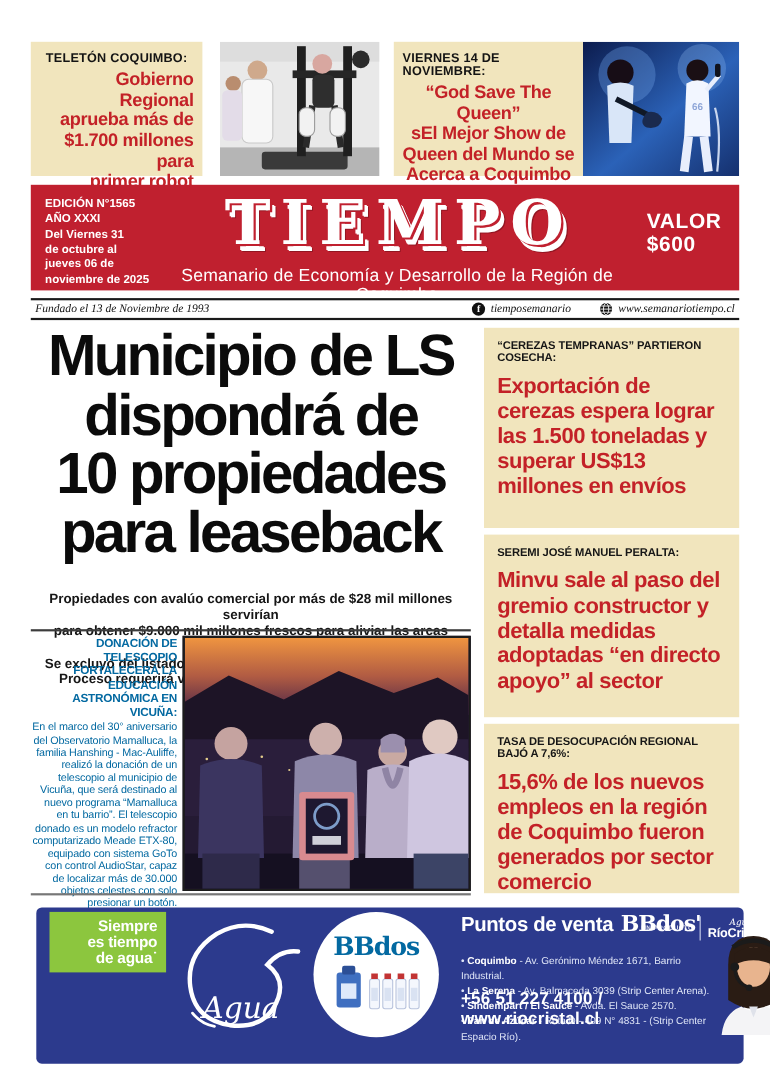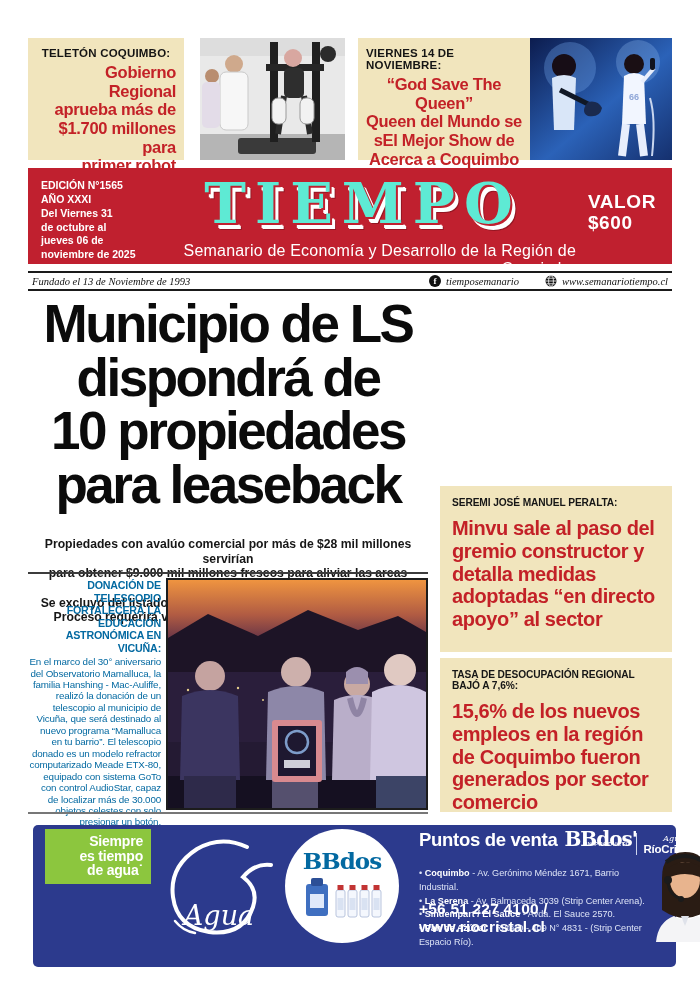--- a/index.html
+++ b/index.html
@@ -12,23 +12,23 @@
   .promo-kicker { font-size:11.5px; font-weight:bold; color:#141414; letter-spacing:.2px; }
   .promo-head { margin-top:4px; font-size:16.5px; font-weight:bold; color:#c32127; line-height:1.13; letter-spacing:-.3px; }
   .t-right { text-align:right; }
   .t-center { text-align:center; }
 
   
   #masthead { left:28px; top:168px; width:644px; height:96px; background:#c0202f; }
   #edition { left:13px; top:11px; width:120px; color:#fff; font-weight:bold; font-size:10.5px; line-height:1.32; }
   #logo { left:140px; top:2px; width:390px; text-align:center;
           font-family:"DejaVu Serif", serif; font-weight:bold; font-size:56px; letter-spacing:9px;
-          color:#5eead4;
+          color:#ffffff;
           text-shadow:2px 2px 0 #c0202f, 4px 5px 0 #ffffff, 5px 6px 0 #ffffff, 6px 7px 0 rgba(90,10,20,.45); }
-  #masthead-subtitle { left:118px; top:74px; width:430px; text-align:right; color:#fff; font-size:16px; letter-spacing:.2px; }
+  #masthead-subtitle { left:118px; top:74px; width:430px; text-align:center; color:#fff; font-size:16px; letter-spacing:.2px; }
   #price { right:16px; top:24px; color:#fff; font-weight:bold; font-size:19px; line-height:1.1; letter-spacing:.6px; }
 
   
   #founded-bar { left:28px; top:271px; width:644px; height:20px; border-top:2px solid #1a1a1a; border-bottom:2px solid #1a1a1a;
                  display:flex; align-items:center; justify-content:space-between; padding:0 4px;
                  font-family:"Liberation Serif", serif; font-style:italic; font-size:10.5px; color:#111; }
   .fb-right { display:flex; align-items:center; gap:26px; }
   .soc { display:flex; align-items:center; gap:5px; }
   .fb-circle { display:inline-block; width:12px; height:12px; border-radius:50%; background:#111; color:#fff;
                font-family:"Liberation Serif", serif; font-weight:bold; font-style:normal; font-size:9px; text-align:center; line-height:12px; }
@@ -106,22 +106,22 @@
       <rect x="72" y="60" width="14" height="26" rx="6" fill="#f2f2f2" stroke="#9a9a9a"></rect>
       <rect x="100" y="60" width="14" height="26" rx="6" fill="#f2f2f2" stroke="#9a9a9a"></rect>
       <circle cx="128" cy="16" r="8" fill="#2b2b2b"></circle>
     </svg>
   </div>
 
   <div class="abs promo-box" style="left:358px; top:38px; width:172px; height:122px;">
     <div class="promo-kicker">VIERNES 14 DE NOVIEMBRE:</div>
     <div class="promo-head t-center">
       <div>“God Save The Queen”</div>
+      <div>sEl Mejor Show de</div>
       <div>Queen del Mundo se</div>
-      <div>sEl Mejor Show de</div>
       <div>Acerca a Coquimbo</div>
     </div>
   </div>
   <div class="abs" style="left:530px; top:38px; width:142px; height:122px;">
     <svg width="142" height="122">
       <defs>
         <linearGradient id="stage" x1="0" y1="0" x2="1" y2="1">
           <stop offset="0" stop-color="#0c1c4e"></stop>
             <stop offset=".55" stop-color="#2b62b8"></stop>
             <stop offset="1" stop-color="#15306e"></stop>
@@ -243,20 +243,24 @@
       <path d="M166 120 Q189 110 212 120 L214 200 L164 200 Z" fill="#b9aec9"></path>
       <path d="M182 118 Q189 150 196 118" stroke="#8f84a4" stroke-width="6" fill="none"></path>
 
       <circle cx="232" cy="90" r="16" fill="#e0c9c2"></circle>
       <path d="M204 112 Q232 98 258 112 L258 200 L202 200 Z" fill="#cfc6e0"></path>
       <rect x="208" y="196" width="50" height="32" fill="#3c4466"></rect>
     </svg>
   </div>
   <div class="abs rule" style="left:28px; top:812px; width:400px; background:#777;"></div>
 
+  <div class="abs rbox" style="top:298px; height:182px;">
+    <div class="rkick">“CEREZAS TEMPRANAS” PARTIERON COSECHA:</div>
+    <div class="rhead">Exportación de cerezas espera lograr las 1.500 toneladas y superar US$13 millones en envíos</div>
+  </div>
   <div class="abs rbox" style="top:486px; height:166px;">
     <div class="rkick">SEREMI JOSÉ MANUEL PERALTA:</div>
     <div class="rhead">Minvu sale al paso del gremio constructor y detalla medidas adoptadas “en directo apoyo” al sector</div>
   </div>
   <div class="abs rbox" style="top:658px; height:154px;">
     <div class="rkick">TASA DE DESOCUPACIÓN REGIONAL BAJÓ A 7,6%:</div>
     <div class="rhead">15,6% de los nuevos empleos en la región de Coquimbo fueron generados por sector comercio</div>
   </div>
 
   <div class="abs" id="ad">

